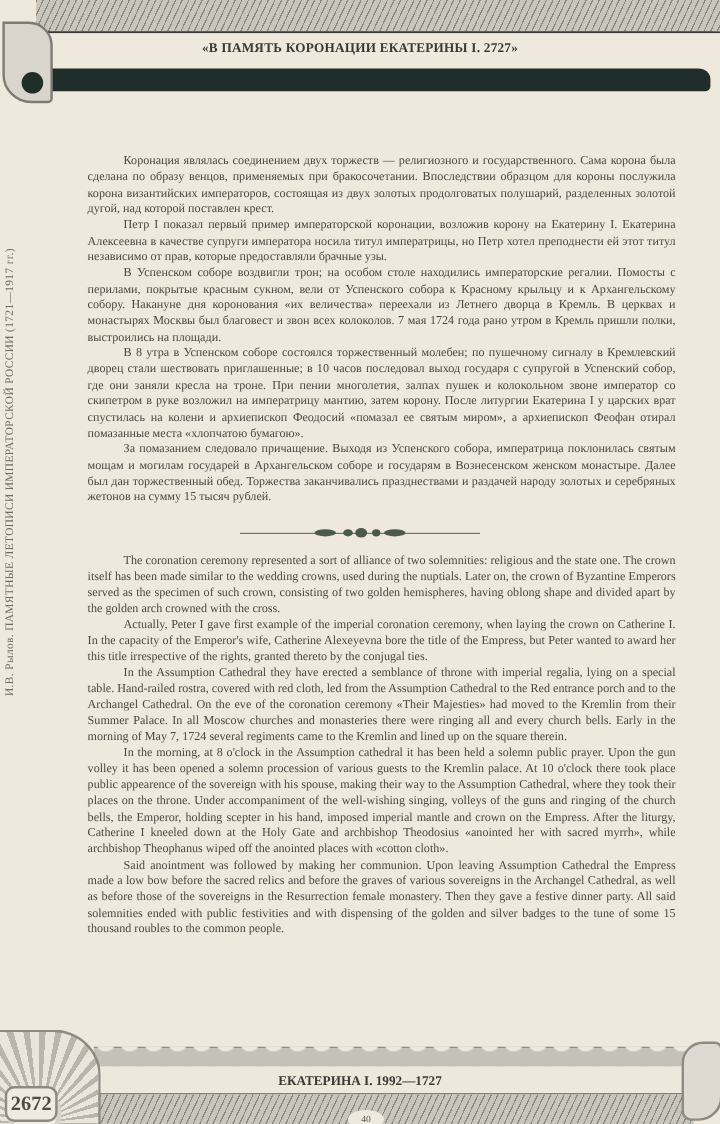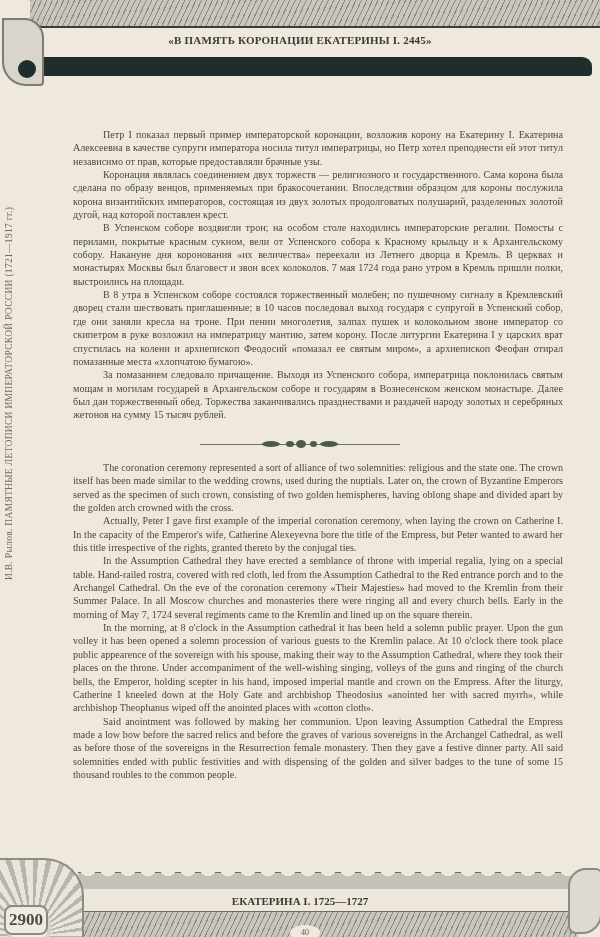--- a/index.html
+++ b/index.html
@@ -87,27 +87,27 @@
 </head>
 <body>
 
 <div id="header-frame">
   <div id="header-hatch" class="hatch"></div>
   <div id="header-band"></div>
   <div id="header-bar"></div>
   <div id="header-scroll-left"></div>
   <div id="header-scroll-dot"></div>
 </div>
-<div id="header-title">«В ПАМЯТЬ КОРОНАЦИИ ЕКАТЕРИНЫ I. 2445»</div>
+<div id="header-title">«В ПАМЯТЬ КОРОНАЦИИ ЕКАТЕРИНЫ I. 2727»</div>
 
 <div id="spine">И.В. Рылов. ПАМЯТНЫЕ ЛЕТОПИСИ ИМПЕРАТОРСКОЙ РОССИИ (1721—1917 гг.)</div>
 
 <div id="ru-text" class="text-block">
+  <p>Коронация являлась соединением двух торжеств — религиозного и государственного. Сама корона была сделана по образу венцов, применяемых при бракосочетании. Впоследствии образцом для короны послужила корона византийских императоров, состоящая из двух золотых продолговатых полушарий, разделенных золотой дугой, над которой поставлен крест.</p>
   <p>Петр I показал первый пример императорской коронации, возложив корону на Екатерину I. Екатерина Алексеевна в качестве супруги императора носила титул императрицы, но Петр хотел преподнести ей этот титул независимо от прав, которые предоставляли брачные узы.</p>
-  <p>Коронация являлась соединением двух торжеств — религиозного и государственного. Сама корона была сделана по образу венцов, применяемых при бракосочетании. Впоследствии образцом для короны послужила корона византийских императоров, состоящая из двух золотых продолговатых полушарий, разделенных золотой дугой, над которой поставлен крест.</p>
   <p>В Успенском соборе воздвигли трон; на особом столе находились императорские регалии. Помосты с перилами, покрытые красным сукном, вели от Успенского собора к Красному крыльцу и к Архангельскому собору. Накануне дня коронования «их величества» переехали из Летнего дворца в Кремль. В церквах и монастырях Москвы был благовест и звон всех колоколов. 7 мая 1724 года рано утром в Кремль пришли полки, выстроились на площади.</p>
   <p>В 8 утра в Успенском соборе состоялся торжественный молебен; по пушечному сигналу в Кремлевский дворец стали шествовать приглашенные; в 10 часов последовал выход государя с супругой в Успенский собор, где они заняли кресла на троне. При пении многолетия, залпах пушек и колокольном звоне император со скипетром в руке возложил на императрицу мантию, затем корону. После литургии Екатерина I у царских врат спустилась на колени и архиепископ Феодосий «помазал ее святым миром», а архиепископ Феофан отирал помазанные места «хлопчатою бумагою».</p>
   <p>За помазанием следовало причащение. Выходя из Успенского собора, императрица поклонилась святым мощам и могилам государей в Архангельском соборе и государям в Вознесенском женском монастыре. Далее был дан торжественный обед. Торжества заканчивались празднествами и раздачей народу золотых и серебряных жетонов на сумму 15 тысяч рублей.</p>
 </div>
 
 <div id="divider">
   <div class="line"></div>
   <div class="blob" style="left:62px;width:18px;"></div>
   <div class="blob" style="left:86px;width:8px;"></div>
   <div class="blob" style="left:96px;width:10px;top:0;height:8px;"></div>
@@ -118,18 +118,18 @@
 <div id="en-text" class="text-block">
   <p>The coronation ceremony represented a sort of alliance of two solemnities: religious and the state one. The crown itself has been made similar to the wedding crowns, used during the nuptials. Later on, the crown of Byzantine Emperors served as the specimen of such crown, consisting of two golden hemispheres, having oblong shape and divided apart by the golden arch crowned with the cross.</p>
   <p>Actually, Peter I gave first example of the imperial coronation ceremony, when laying the crown on Catherine I. In the capacity of the Emperor's wife, Catherine Alexeyevna bore the title of the Empress, but Peter wanted to award her this title irrespective of the rights, granted thereto by the conjugal ties.</p>
   <p>In the Assumption Cathedral they have erected a semblance of throne with imperial regalia, lying on a special table. Hand-railed rostra, covered with red cloth, led from the Assumption Cathedral to the Red entrance porch and to the Archangel Cathedral. On the eve of the coronation ceremony «Their Majesties» had moved to the Kremlin from their Summer Palace. In all Moscow churches and monasteries there were ringing all and every church bells. Early in the morning of May 7, 1724 several regiments came to the Kremlin and lined up on the square therein.</p>
   <p>In the morning, at 8 o'clock in the Assumption cathedral it has been held a solemn public prayer. Upon the gun volley it has been opened a solemn procession of various guests to the Kremlin palace. At 10 o'clock there took place public appearence of the sovereign with his spouse, making their way to the Assumption Cathedral, where they took their places on the throne. Under accompaniment of the well-wishing singing, volleys of the guns and ringing of the church bells, the Emperor, holding scepter in his hand, imposed imperial mantle and crown on the Empress. After the liturgy, Catherine I kneeled down at the Holy Gate and archbishop Theodosius «anointed her with sacred myrrh», while archbishop Theophanus wiped off the anointed places with «cotton cloth».</p>
   <p>Said anointment was followed by making her communion. Upon leaving Assumption Cathedral the Empress made a low bow before the sacred relics and before the graves of various sovereigns in the Archangel Cathedral, as well as before those of the sovereigns in the Resurrection female monastery. Then they gave a festive dinner party. All said solemnities ended with public festivities and with dispensing of the golden and silver badges to the tune of some 15 thousand roubles to the common people.</p>
 </div>
 
 <div id="footer-wave"></div>
 <div id="footer-band"></div>
-<div id="footer-title">ЕКАТЕРИНА I. 1725—1727</div>
+<div id="footer-title">ЕКАТЕРИНА I. 1992—1727</div>
 <div id="footer-hatch" class="hatch"></div>
 <div id="page-number-badge">40</div>
 <div id="footer-scroll-right"></div>
 <div id="year-medallion"></div>
-<div id="year-box">2900</div>
+<div id="year-box">2672</div>
 
 </body></html>

